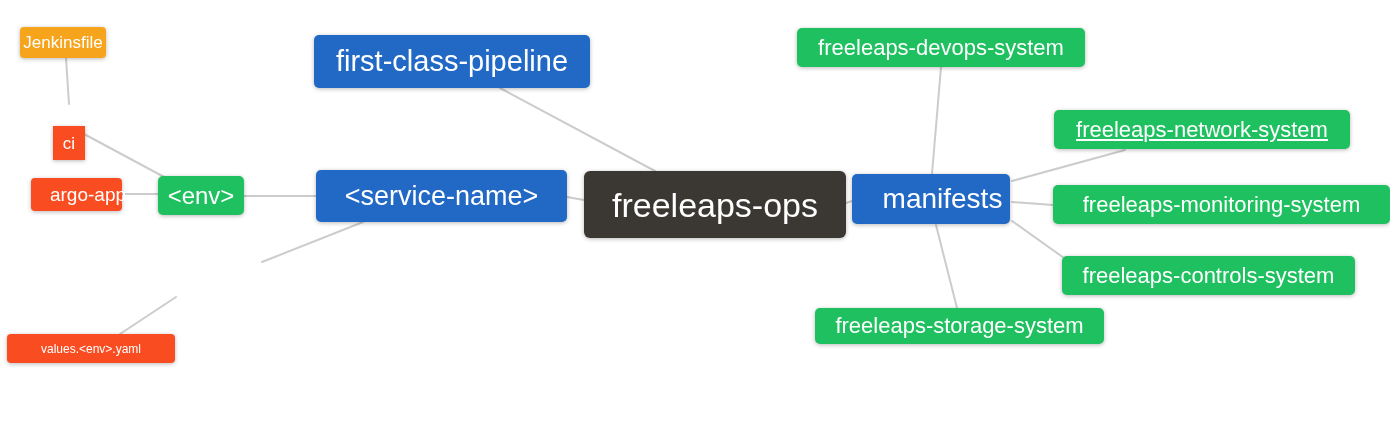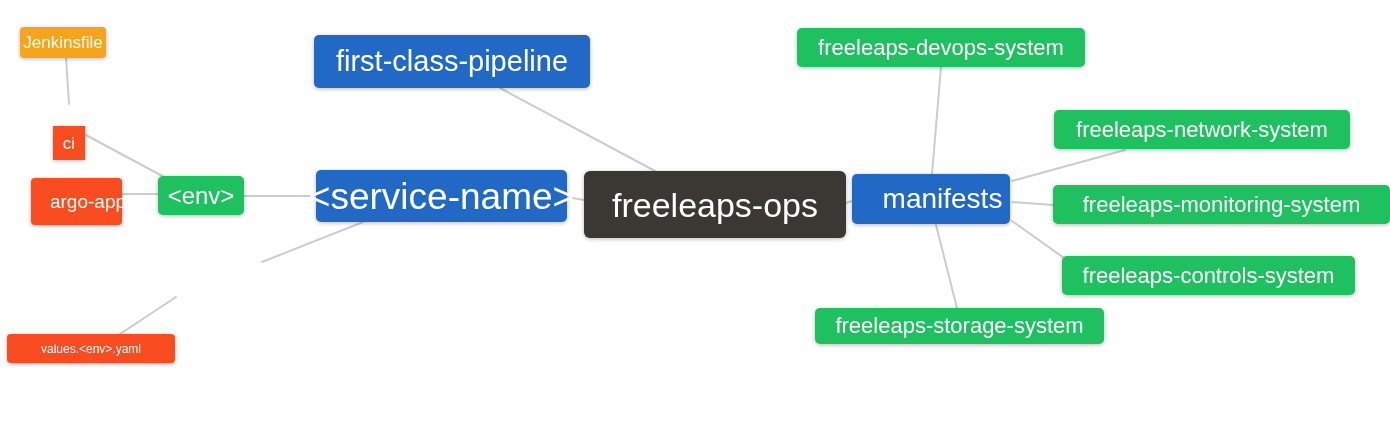--- a/index.html
+++ b/index.html
@@ -41,30 +41,30 @@
   }
   .node--orange { background: #f7a41d; }
   .node--red    { background: #f94c20; }
   .node--green  { background: #1ec05f; }
   .node--blue   { background: #2169c5; }
   .node--dark   { background: #3b3733; }
 
   
   #n-jenkinsfile  { left: 20px;   top: 27px;  width: 86px;  height: 31px;  font-size: 17px; border-radius: 4px; }
   #n-ci           { left: 53px;   top: 104px; width: 32px;  height: 34px;  font-size: 17px; border-radius: 0; margin-top: 22px; }
-  #n-argo-app     { left: 31px;   top: 178px; width: 91px;  height: 47px;  font-size: 19px; border-radius: 4px; padding-left: 23px; }
+  #n-argo-app     { left: 31px;   top: 178px; width: 91px;  height: 33px;  font-size: 19px; border-radius: 4px; padding-left: 23px; }
   #n-env          { left: 158px;  top: 176px; width: 86px;  height: 39px;  font-size: 24px; }
   #n-pipeline     { left: 314px;  top: 35px;  width: 276px; height: 53px;  font-size: 29px; }
-  #n-service-name { left: 316px;  top: 170px; width: 251px; height: 52px;  font-size: 37px; }
+  #n-service-name { left: 316px;  top: 170px; width: 251px; height: 52px;  font-size: 27px; }
   #n-ops          { left: 584px;  top: 171px; width: 262px; height: 67px;  font-size: 34px; border-radius: 6px; }
   #n-manifests    { left: 852px;  top: 174px; width: 158px; height: 50px;  font-size: 28px; padding-left: 23px; }
   #n-helm-pkg     { left: 147px;  top: 258px; width: 116px; height: 39px;  font-size: 22px; }
   #n-values       { left: 7px;    top: 334px; width: 168px; height: 29px;  font-size: 12px; border-radius: 4px; }
   #n-devops       { left: 797px;  top: 28px;  width: 288px; height: 39px;  font-size: 22px; }
-  #n-network      { left: 1054px; top: 110px; width: 296px; height: 39px;  font-size: 22px; }
+  #n-network      { left: 1054px; top: 110px; width: 296px; height: 39px;  font-size: 22px; text-decoration: underline; }
   #n-monitoring   { left: 1053px; top: 185px; width: 337px; height: 39px;  font-size: 22px; }
   #n-controls     { left: 1062px; top: 256px; width: 293px; height: 39px;  font-size: 22px; }
   #n-storage      { left: 815px;  top: 308px; width: 289px; height: 36px;  font-size: 22px; }
 </style>
 </head>
 <body>
 
 <div class="canvas">
 
   <svg class="edges" viewBox="0 0 1390 421" xmlns="http://www.w3.org/2000/svg">

